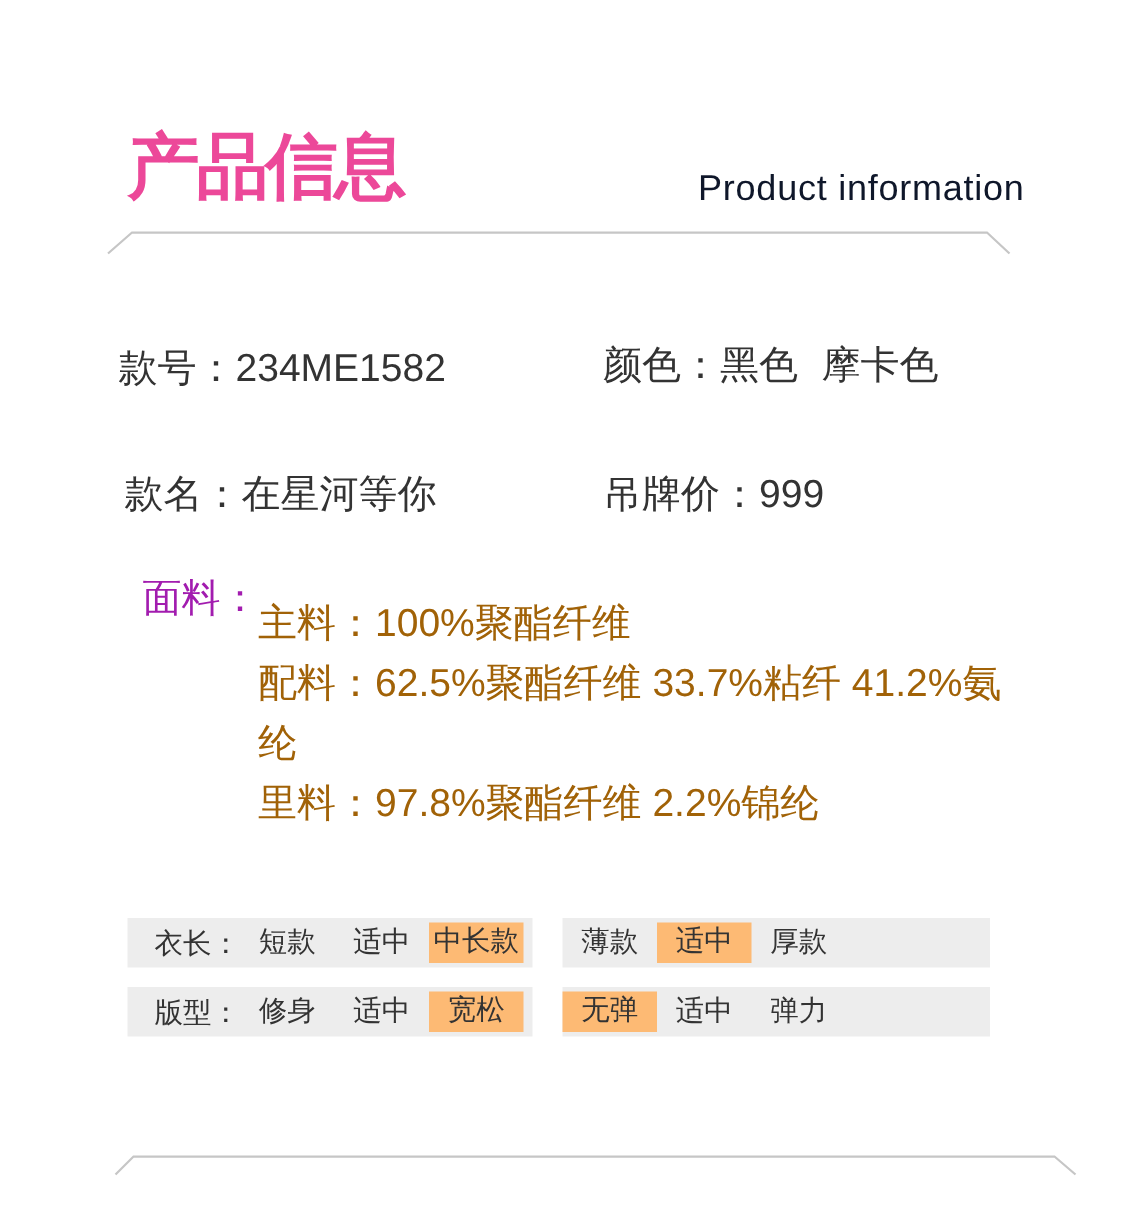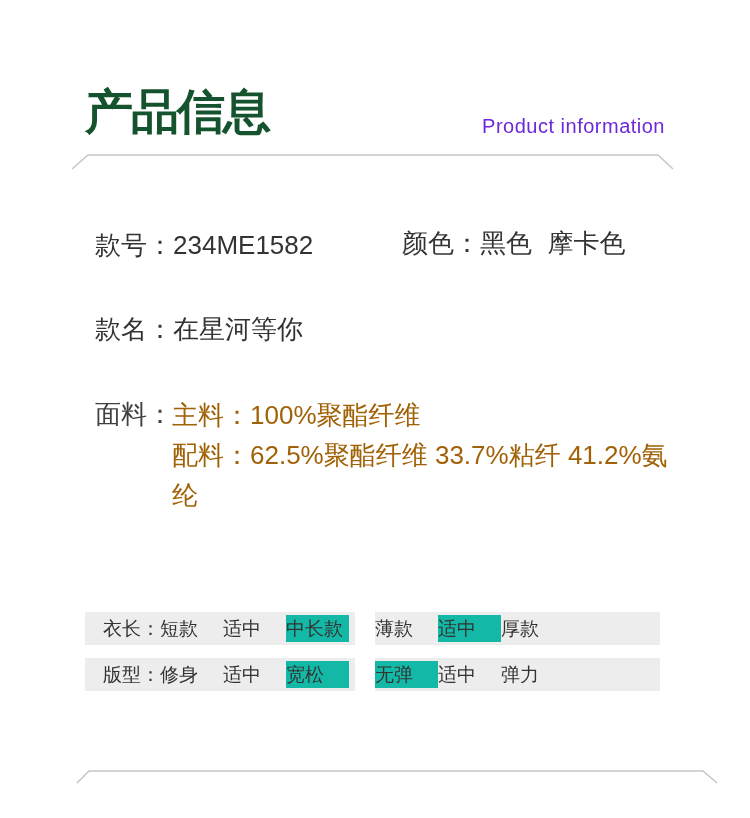--- a/index.html
+++ b/index.html
@@ -15,57 +15,56 @@
 
   
   .title {
     position: absolute;
     left: 85px;
     top: 86px;
     font-size: 48px;
     line-height: 52px;
     font-weight: 900;
     letter-spacing: -2px;
-    color: #14532d;
+    color: #ec4899;
   }
   .subtitle {
     position: absolute;
-    right: 85px;
+    right: 67px;
     top: 114px;
-    font-size: 20px;
+    font-size: 24px;
     line-height: 24px;
-    color: #6d28d9;
+    color: #0f172a;
     letter-spacing: 0.5px;
   }
   .sep-svg { position: absolute; display: block; }
   .sep-top { left: 60px; top: 148px; }
   .sep-bottom { left: 65px; top: 765px; }
 
   
   .pair {
     position: absolute;
     font-size: 26px;
     line-height: 30px;
     color: #333333;
     white-space: nowrap;
   }
-  .pair-0 { left: 95px;  top: 230px; }
+  .pair-0 { left: 79px;  top: 230px; }
   .pair-1 { left: 402px; top: 230px; font-family: Liberation Mono, monospace; }
-  .pair-2 { left: 95px;  top: 314px; }
+  .pair-2 { left: 83px;  top: 314px; }
   .pair-3 { left: 402px; top: 314px; }
 
   
   .fabric-label {
     position: absolute;
     left: 95px;
-    top: 395px;
+    top: 378px;
     font-size: 26px;
     line-height: 40px;
-    color: #404040;
-    font-family: Liberation Serif, serif;
+    color: #a21caf;
   }
   .fabric-lines {
     position: absolute;
     left: 172px;
     top: 395px;
     width: 516px;
     font-size: 26px;
     line-height: 40px;
     color: #a16207;
   }
@@ -92,25 +91,25 @@
   }
   .attr-label {
     padding-left: 18px;
     width: 75px;
     flex: 0 0 auto;
   }
   .attr-row.right .attr-label { width: 72px; }
   .attr-option {
     width: 63px;
     flex: 0 0 auto;
-    text-align: left;
+    text-align: center;
     line-height: 27px;
     height: 27px;
   }
-  .attr-option.selected { background: #14b8a6; }
+  .attr-option.selected { background: #fdba74; font-family: Liberation Mono, monospace; }
 </style>
 </head>
 <body>
 
 <div class="page">
 
   <h1 class="title">产品信息</h1>
   <div class="subtitle">Product information</div>
 
   <svg class="sep-svg sep-top" width="625" height="28" viewBox="0 0 625 28">
@@ -119,25 +118,29 @@
 
   <div class="pair pair-0">
     <span>款号：</span><span>234ME1582</span>
   </div>
   <div class="pair pair-1">
     <span>颜色：</span><span>黑色 摩卡色</span>
   </div>
   <div class="pair pair-2">
     <span>款名：</span><span>在星河等你</span>
   </div>
+  <div class="pair pair-3">
+    <span>吊牌价：</span><span>999</span>
+  </div>
 
   <div class="fabric-label">面料：</div>
   <div class="fabric-lines">
     <p class="fabric-line"><span>主料：</span><span>100%聚酯纤维</span></p>
     <p class="fabric-line"><span>配料：</span><span>62.5%聚酯纤维 33.7%粘纤 41.2%氨纶</span></p>
+    <p class="fabric-line"><span>里料：</span><span>97.8%聚酯纤维 2.2%锦纶</span></p>
   </div>
 
   <div class="attr-grid">
 
     <div class="attr-row left">
       <span class="attr-label">衣长：</span>
       <span class="attr-option">短款</span>
       <span class="attr-option">适中</span>
       <span class="attr-option selected">中长款</span>
     </div>

